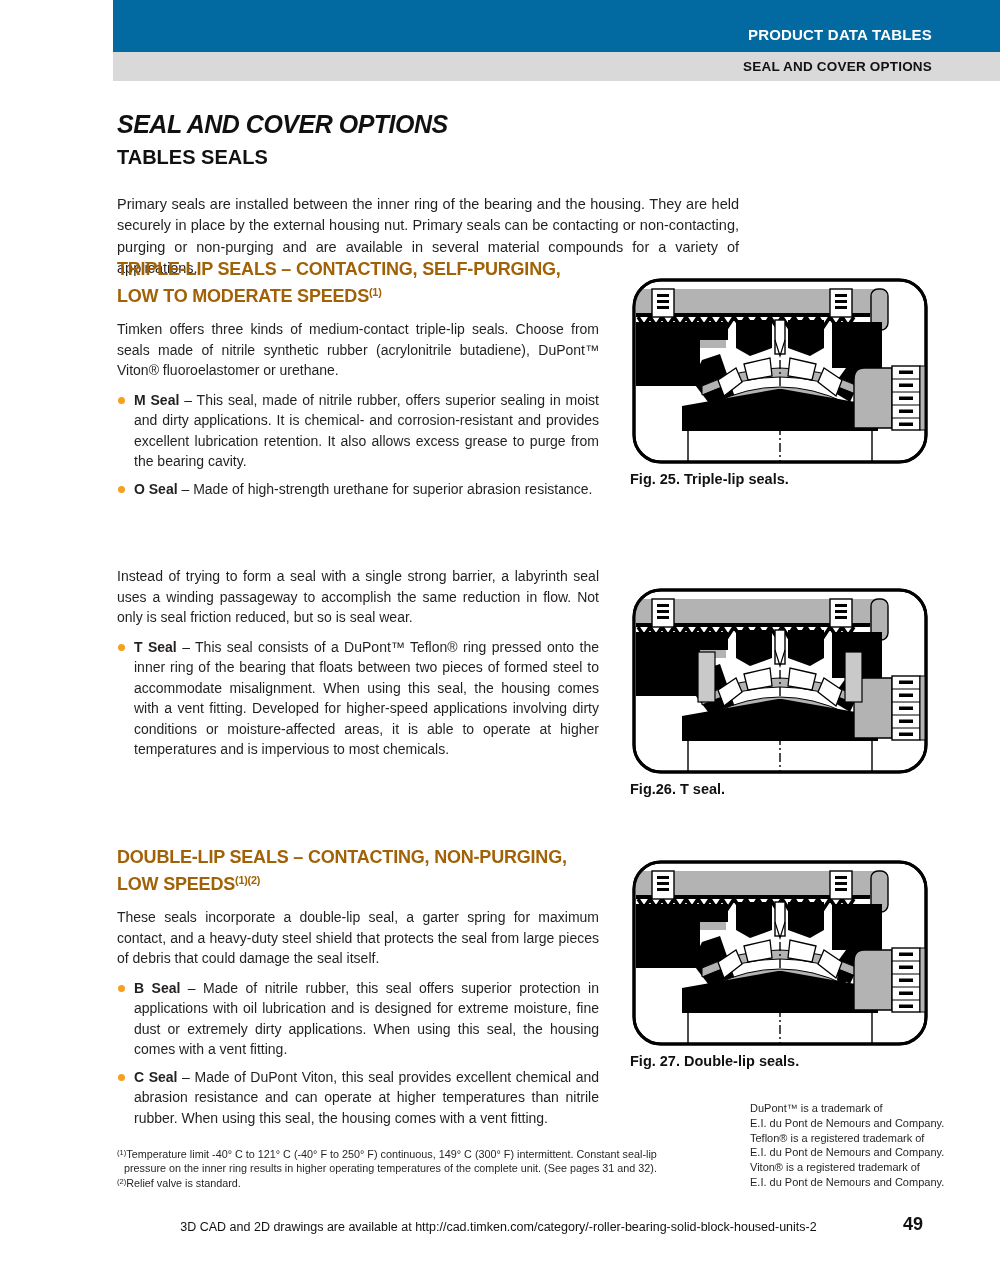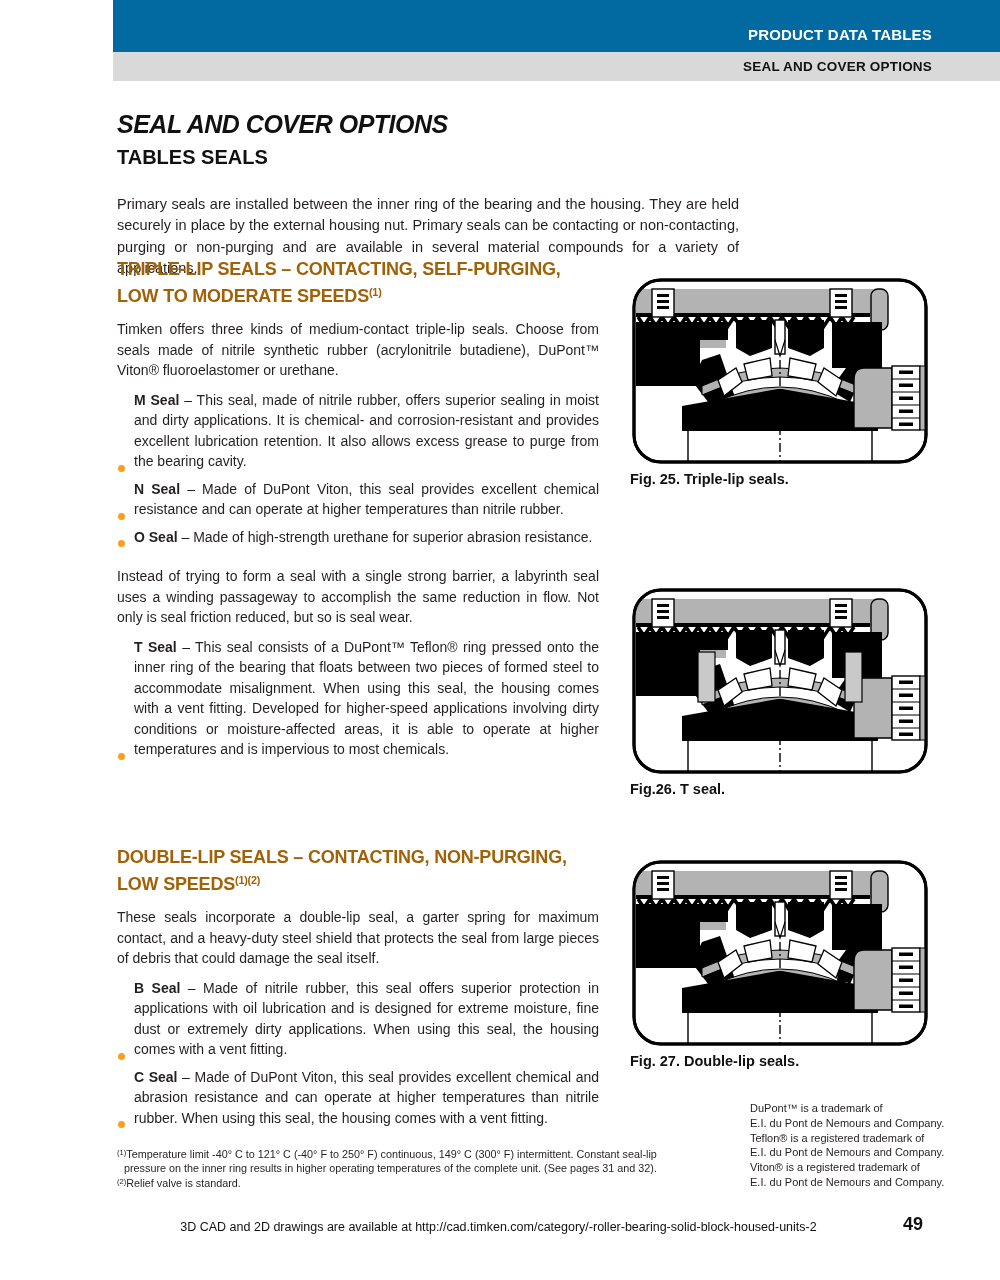--- a/index.html
+++ b/index.html
@@ -19,21 +19,21 @@
   .intro{position:absolute;left:117px;top:179px;width:622px;font-size:14.5px;line-height:21.5px;
          text-align:justify;}
   
   .section{position:absolute;left:117px;width:482px;}
   .sec1{top:258px;} .sec2{top:566px;} .sec3{top:846px;}
   h3.sec-heading{margin:0 0 11px 0;font-size:18px;line-height:23px;font-weight:bold;
                  color:#a16207;letter-spacing:-.2px;}
   h3.sec-heading sup{font-size:60%;vertical-align:6px;}
   .sec-body{margin:0 0 9px 0;font-size:14px;line-height:20.5px;text-align:justify;}
   .bullets{display:flex;flex-direction:column;gap:7px;}
-  .bullet{display:flex;align-items:flex-end;}
+  .bullet{display:flex;}
   .dot{flex:0 0 7px;width:7px;height:7px;border-radius:50%;background:#f5a01e;margin:7px 9px 0 1px;}
   .bullet p{margin:0;font-size:14px;line-height:20.5px;text-align:justify;}
   .bullet b{color:#231f20;}
   
   .figure{position:absolute;left:630px;width:300px;}
   .fig1{top:276px;} .fig2{top:586px;} .fig3{top:858px;}
   .figure svg{display:block;width:300px;height:190px;}
   .fig-caption{margin-top:5px;font-weight:bold;font-size:14.5px;color:#111;}
   
   .footnotes{position:absolute;left:117px;top:1146px;width:566px;font-size:10.8px;line-height:14px;}
@@ -138,24 +138,20 @@
       <span>LOW TO MODERATE SPEEDS</span><sup>(1)</sup>
     </h3>
     <p class="sec-body">Timken offers three kinds of medium-contact triple-lip seals. Choose from seals made of nitrile synthetic rubber (acrylonitrile butadiene), DuPont™ Viton® fluoroelastomer or urethane.</p>
     <div class="bullets">
       <div class="bullet">
         <span class="dot"></span>
         <p><b>M Seal</b> <span>– This seal, made of nitrile rubber, offers superior sealing in moist and dirty applications. It is chemical- and corrosion-resistant and provides excellent lubrication retention. It also allows excess grease to purge from the bearing cavity.</span></p>
       </div>
       <div class="bullet">
         <span class="dot"></span>
-        <p><b>N Seal</b> <span>– Made of DuPont Viton, this seal provides excellent chemical resistance and can operate at higher temperatures than nitrile rubber.</span></p>
-      </div>
-      <div class="bullet">
-        <span class="dot"></span>
         <p><b>O Seal</b> <span>– Made of high-strength urethane for superior abrasion resistance.</span></p>
       </div>
     </div>
   </div>
 
   <div class="figure fig1">
     <svg viewBox="0 0 300 190">
       <use href="#fig-base"></use>
     </svg>
     <div class="fig-caption">Fig. 25. Triple-lip seals.</div>

